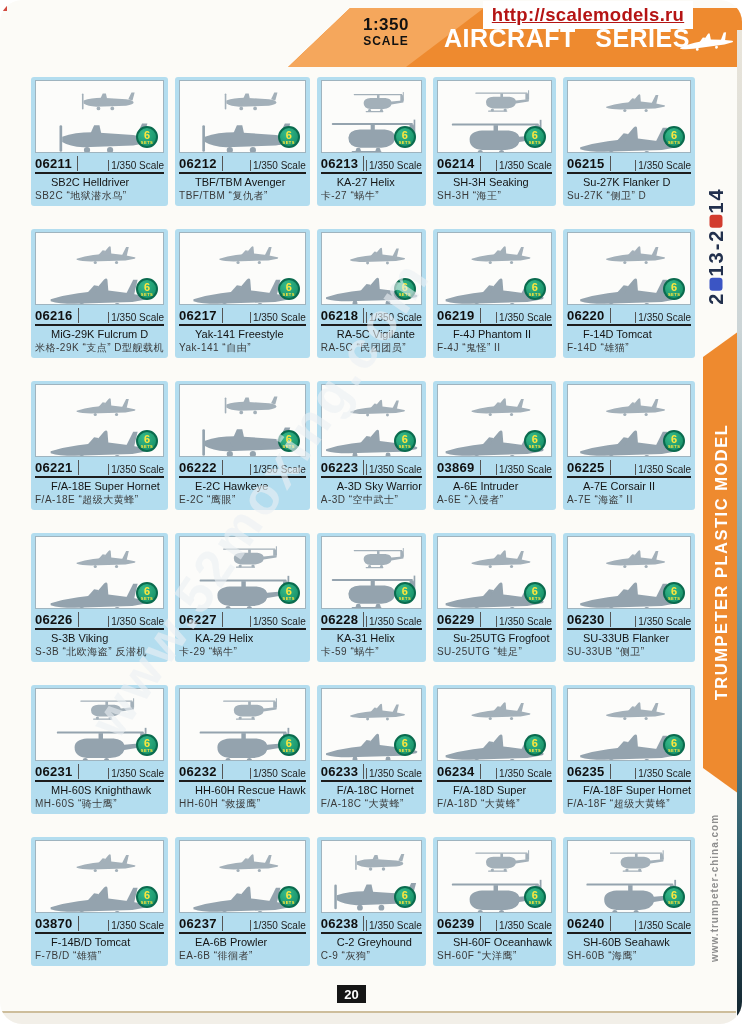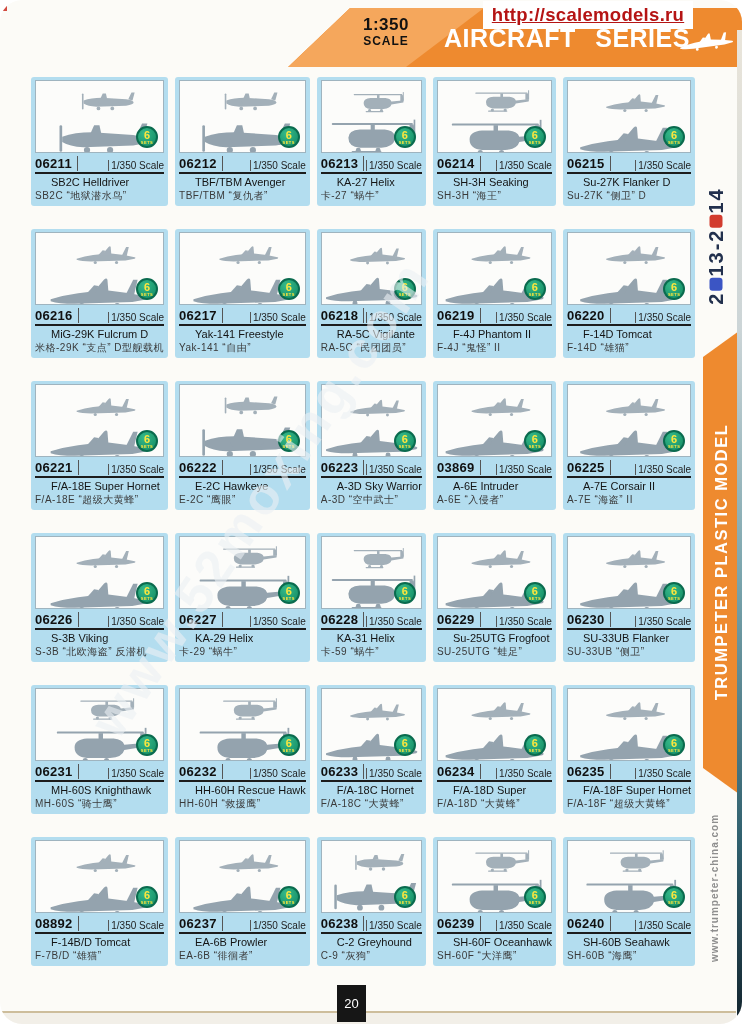--- a/index.html
+++ b/index.html
@@ -76,22 +76,22 @@
   .cname{font-size:10px;color:#3a3a3a;letter-spacing:.5px;margin-top:1px;white-space:nowrap;overflow:hidden;}
   
   .watermark{
     position:absolute;left:128px;top:688px;transform-origin:left bottom;transform:rotate(-56deg);
     font-size:52px;font-weight:700;color:rgba(235,240,244,.6);letter-spacing:4px;
     pointer-events:none;z-index:5;white-space:nowrap;
   }
   .footer-line{position:absolute;left:0;top:1011px;width:736px;height:2px;background:#cdbd9b;}
   .footer-area{position:absolute;left:0;top:1013px;width:736px;height:11px;background:#f2efe8;}
   .pagenum{
-    position:absolute;left:337px;top:985px;width:29px;height:37px;background:#161616;
-    color:#fff;font-size:13px;font-weight:400;display:flex;align-items:center;justify-content:center;
+    position:absolute;left:337px;top:985px;width:29px;height:18px;background:#161616;
+    color:#fff;font-size:13px;font-weight:700;display:flex;align-items:center;justify-content:center;
   }
 </style>
 </head>
 <body>
 
 <svg width="0" height="0" style="position:absolute" aria-hidden="true">
   <symbol id="jet" viewBox="0 0 120 56">
     <path d="M88 32 L96 16 L101 16 L97 33 Z"></path>
     <path d="M3 38 Q18 33 34 31 L52 29 L63 16 Q66 13 67 16 L68 28 L92 31 L112 35 Q115 36 112 38 L95 41 L30 43 Q12 43 3 40 Z"></path>
     <path d="M44 31 L52 22 L57 23 L53 31 Z"></path>
@@ -650,21 +650,21 @@
         <svg class="art" viewBox="0 0 126 84">
           <use class="u-small" transform="translate(34,-1) scale(0.6)" opacity="0.85" href="#jet" xlink:href="#jet"></use>
           <use class="u-main" transform="translate(2,26)" href="#jet" xlink:href="#jet"></use>
         </svg>
         <div class="badge">
           <span class="b6">6</span>
           <span class="bs">SETS</span>
         </div>
       </div>
       <div class="numrow">
-        <span class="num">08892</span>
+        <span class="num">03870</span>
         <span class="numsp"></span>
         <span class="scl">1/350 Scale</span>
       </div>
       <div class="ename">F-14B/D Tomcat</div>
       <div class="cname">F-7B/D “雄猫”</div>
     </div>
 
     <div class="cell">
       <div class="imgbox">
         <svg class="art" viewBox="0 0 126 84">

